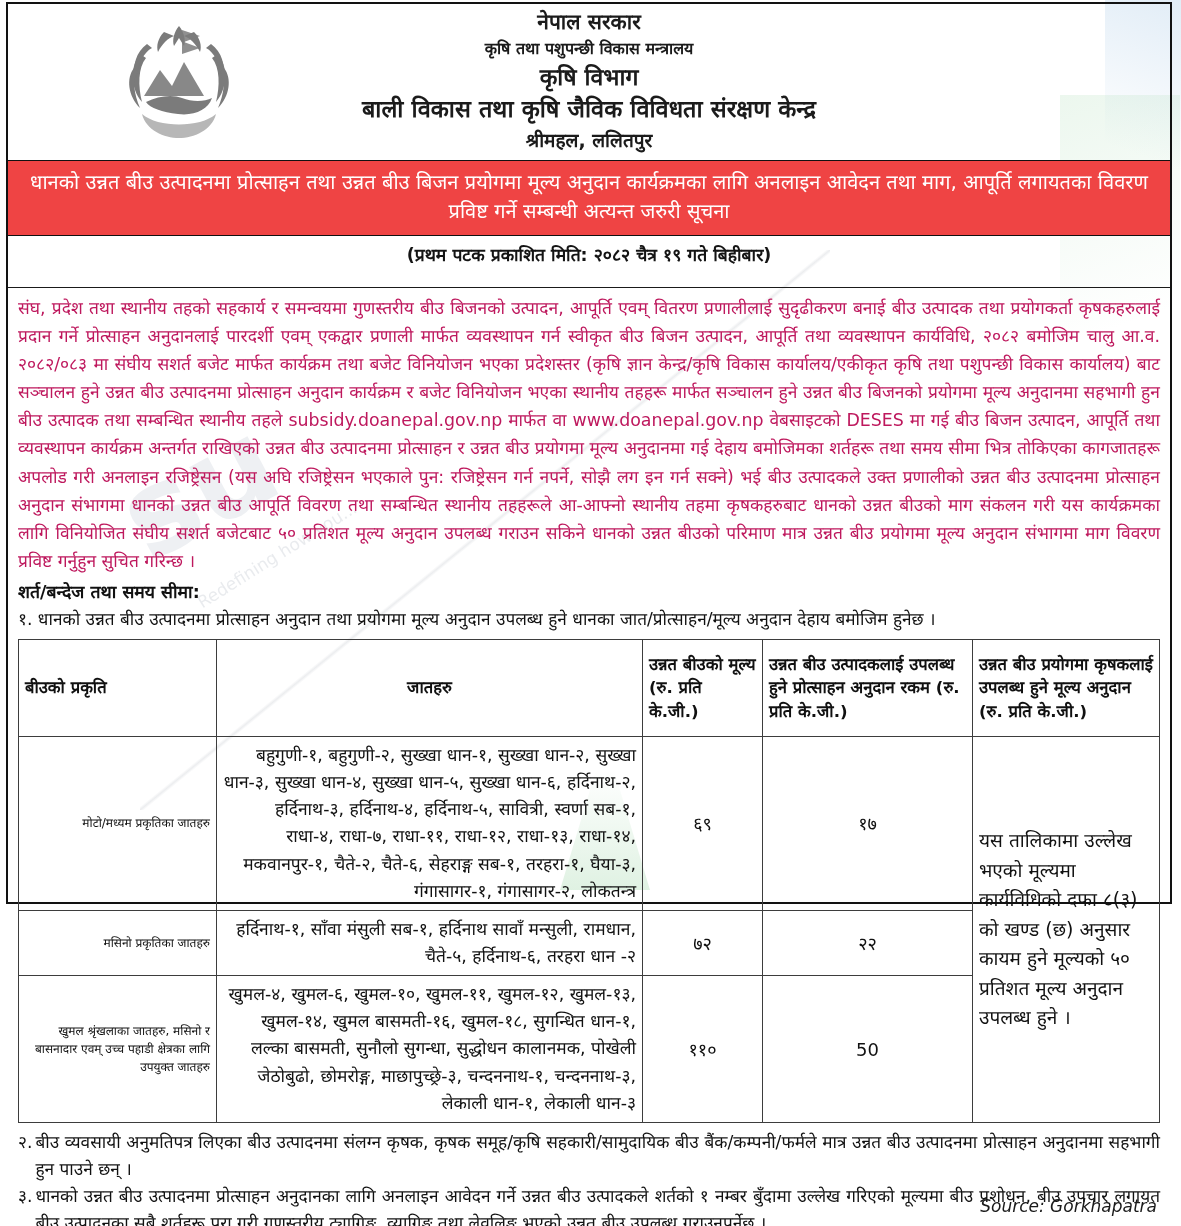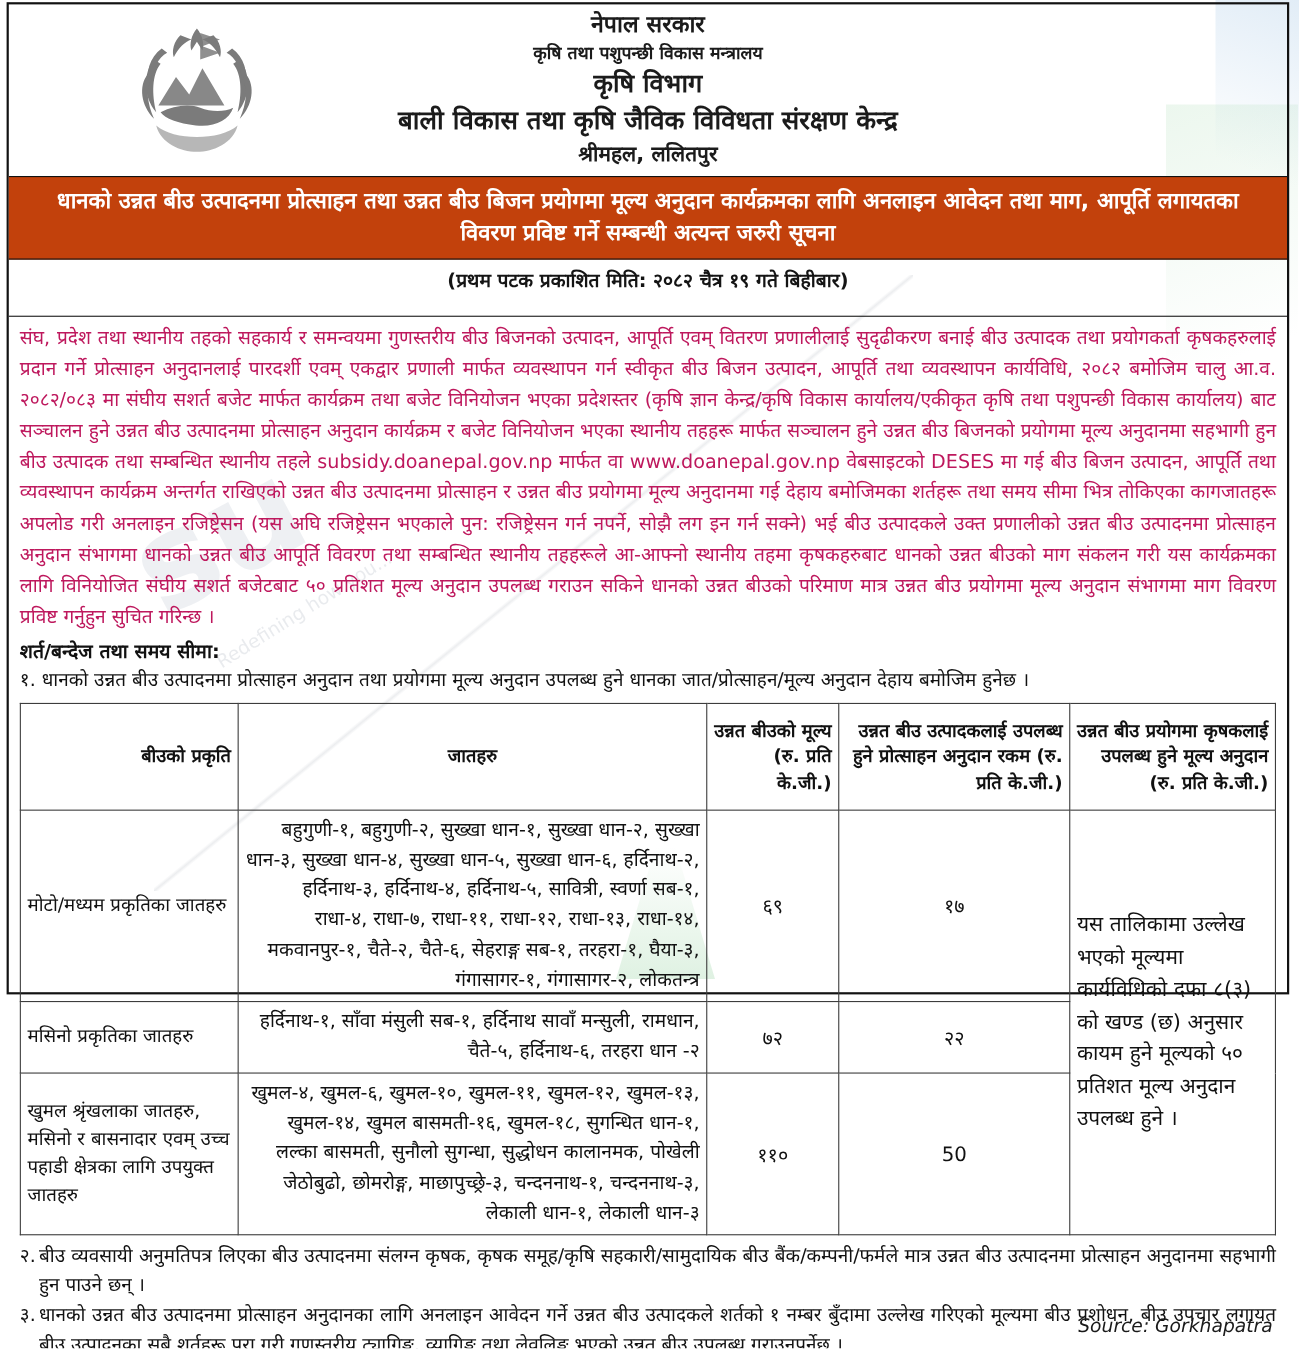--- a/index.html
+++ b/index.html
@@ -80,26 +80,26 @@
     color: #1b1b1b;
     font-weight: 600;
   }
   .gov-line.l2 { font-size: 16px; }
   .gov-line.l3 { font-size: 23px; font-weight: 700; }
   .gov-line.l4 { font-size: 23.5px; font-weight: 700; }
   .gov-line.l5 { font-size: 19px; font-weight: 600; }
 
   
   .banner {
-    background: #c2410c;
+    background: #ef4444;
     color: #ffffff;
     text-align: center;
     padding: 7px 18px 9px 18px;
     font-size: 20px;
-    font-weight: 700;
+    font-weight: 400;
     line-height: 1.45;
     border-top: 1px solid #111;
     border-bottom: 1px solid #111;
   }
   .pubdate {
     text-align: center;
     font-size: 17.5px;
     font-weight: 700;
     padding: 6px 0 21px 0;
     color: #141414;
@@ -139,25 +139,25 @@
   }
   table.rates th, table.rates td {
     border: 1.3px solid #3d3d3d;
     padding: 5px 6px;
     color: #111;
     vertical-align: middle;
   }
   table.rates th {
     font-size: 16.6px;
     font-weight: 600;
-    text-align: right;
+    text-align: left;
     line-height: 1.4;
     height: 86px;
   }
-  .c-type { width: 185px; text-align: left; font-size: 17px; line-height: 1.5; }
+  .c-type { width: 185px; text-align: right; font-size: 12px; line-height: 1.5; }
   .c-var  { text-align: right; font-size: 17.4px; line-height: 1.56; }
   .c-num  { width: 107px; text-align: center; font-size: 18px; }
   .c-num2 { width: 197px; text-align: center; font-size: 18px; }
   .c-note {
     width: 174px; text-align: left; font-size: 19px; line-height: 1.55;
   }
 
   
   .notes { padding: 2px 10px 0 10px; }
   .note {

